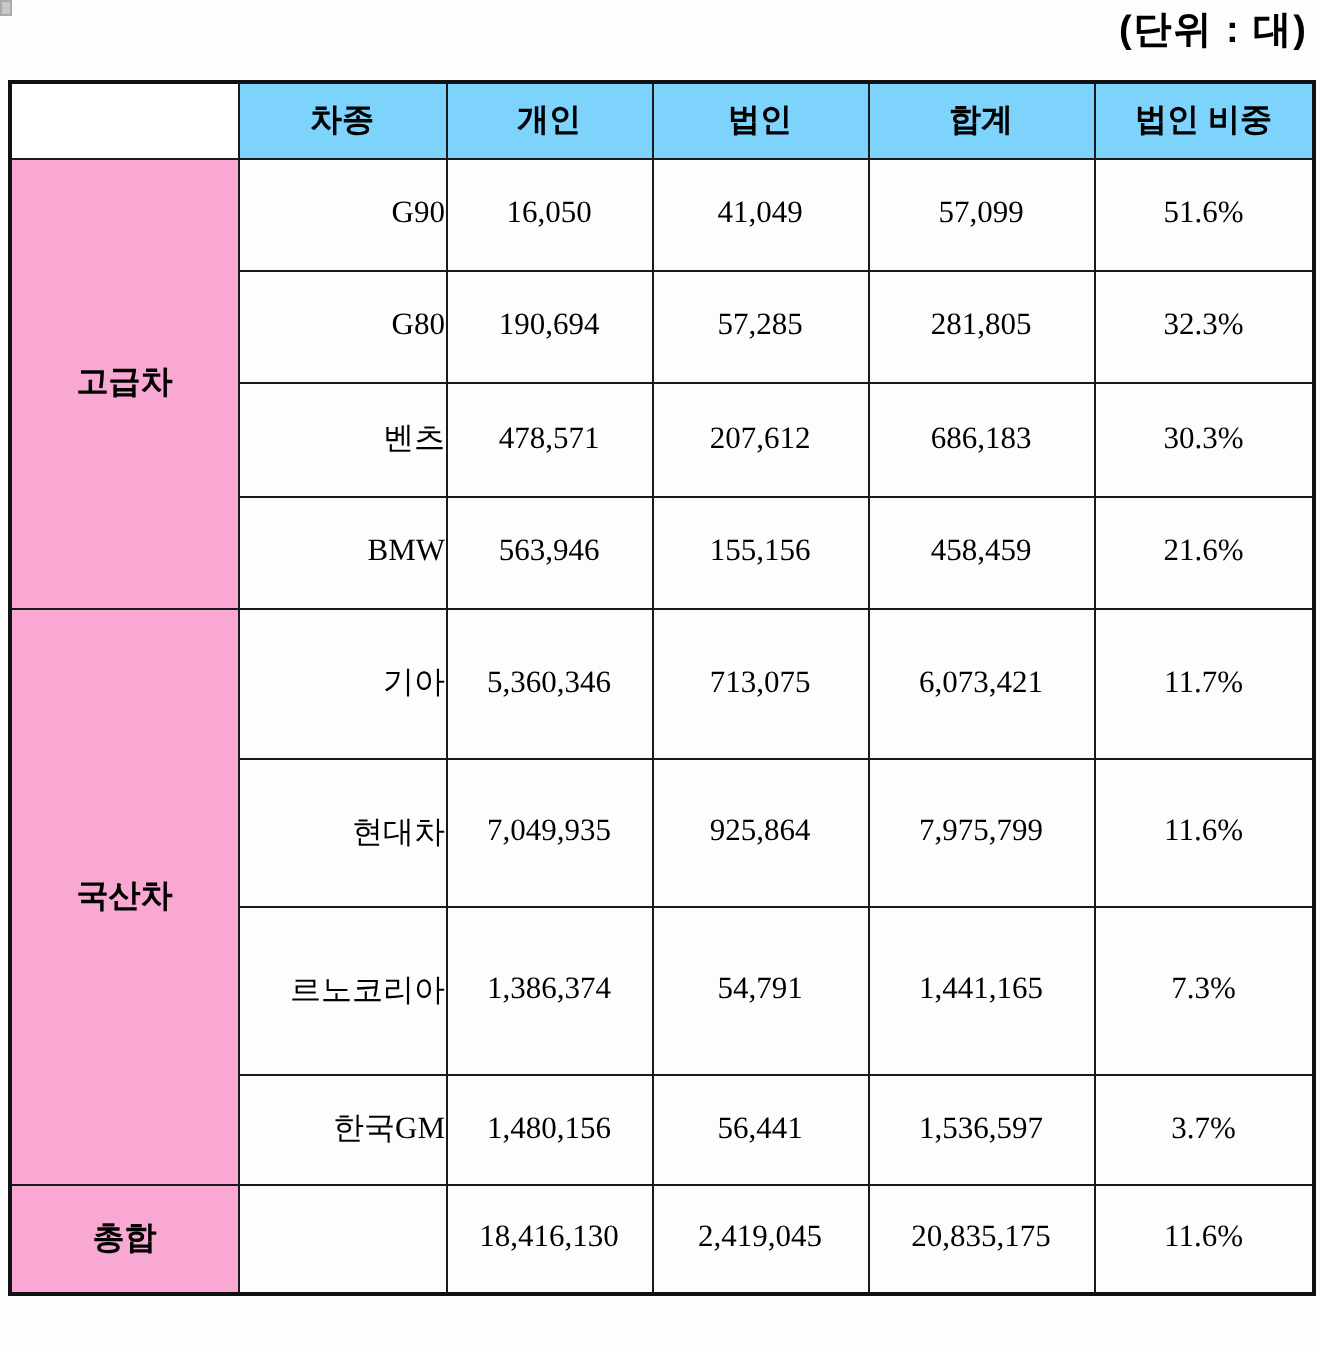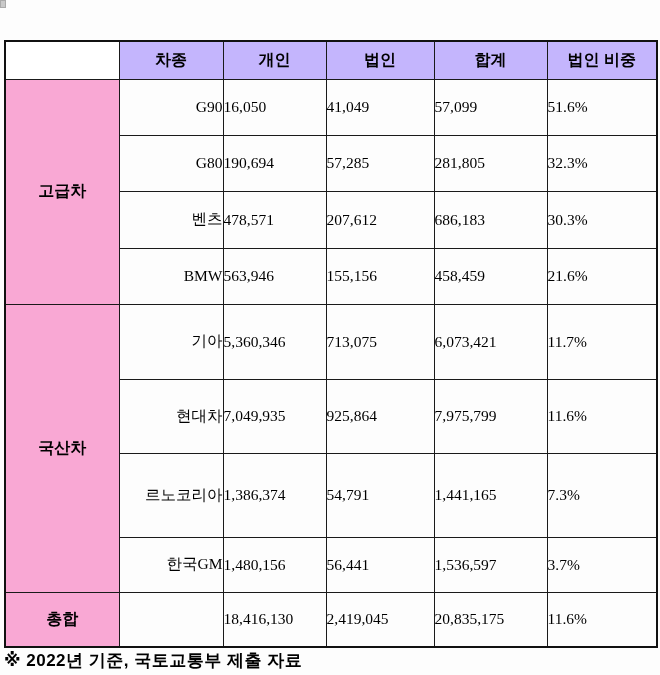--- a/index.html
+++ b/index.html
@@ -36,56 +36,57 @@
   }
   table.stats{border:2px solid #111;}
   tr.hrow{height:38px;}
   tr.r56{height:56px;}
   tr.r57{height:57px;}
   tr.r75{height:75px;}
   tr.r74{height:74px;}
   tr.r84{height:84px;}
   tr.r55{height:55px;}
   th.colhead{
-    background:#c4b5fd;
+    background:#7dd3fc;
     font-family:"Liberation Sans","DejaVu Sans",sans-serif;
     font-weight:700;font-size:16px;
     text-align:center;
   }
   th.blankhead{background:#ffffff;border:1.5px solid #1a1a1a;}
   td.group{
     background:#f9a8d4;
     font-family:"Liberation Sans","DejaVu Sans",sans-serif;
     font-weight:700;font-size:16px;
     text-align:center;
   }
   td.model{
     text-align:right;
     padding-left:10px;
     font-size:15.5px;
   }
   td.num{
-    text-align:left;
+    text-align:center;
     padding-right:14px;
     font-size:15.5px;
   }
   .footnote{
     position:absolute;left:4px;top:649px;
     font-family:"Liberation Sans","DejaVu Sans",sans-serif;
     font-weight:600;font-size:17px;
     letter-spacing:0.5px;
   }
 </style>
 </head>
 <body>
 
 <div class="page">
 
   <div class="corner-artifact"></div>
 
+  <div class="unit-label">(단위 : 대)</div>
 
   <table class="stats">
     <colgroup>
       <col style="width:114px">
       <col style="width:104px">
       <col style="width:103px">
       <col style="width:108px">
       <col style="width:113px">
       <col style="width:110px">
     </colgroup>
@@ -164,15 +165,14 @@
       <td class="group">총합</td>
       <td class="model"></td>
       <td class="num">18,416,130</td>
       <td class="num">2,419,045</td>
       <td class="num">20,835,175</td>
       <td class="num">11.6%</td>
     </tr>
   </tbody>
     </table>
 
-  <div class="footnote">※ 2022년 기준, 국토교통부 제출 자료</div>
 
 </div>
 
 </body></html>

